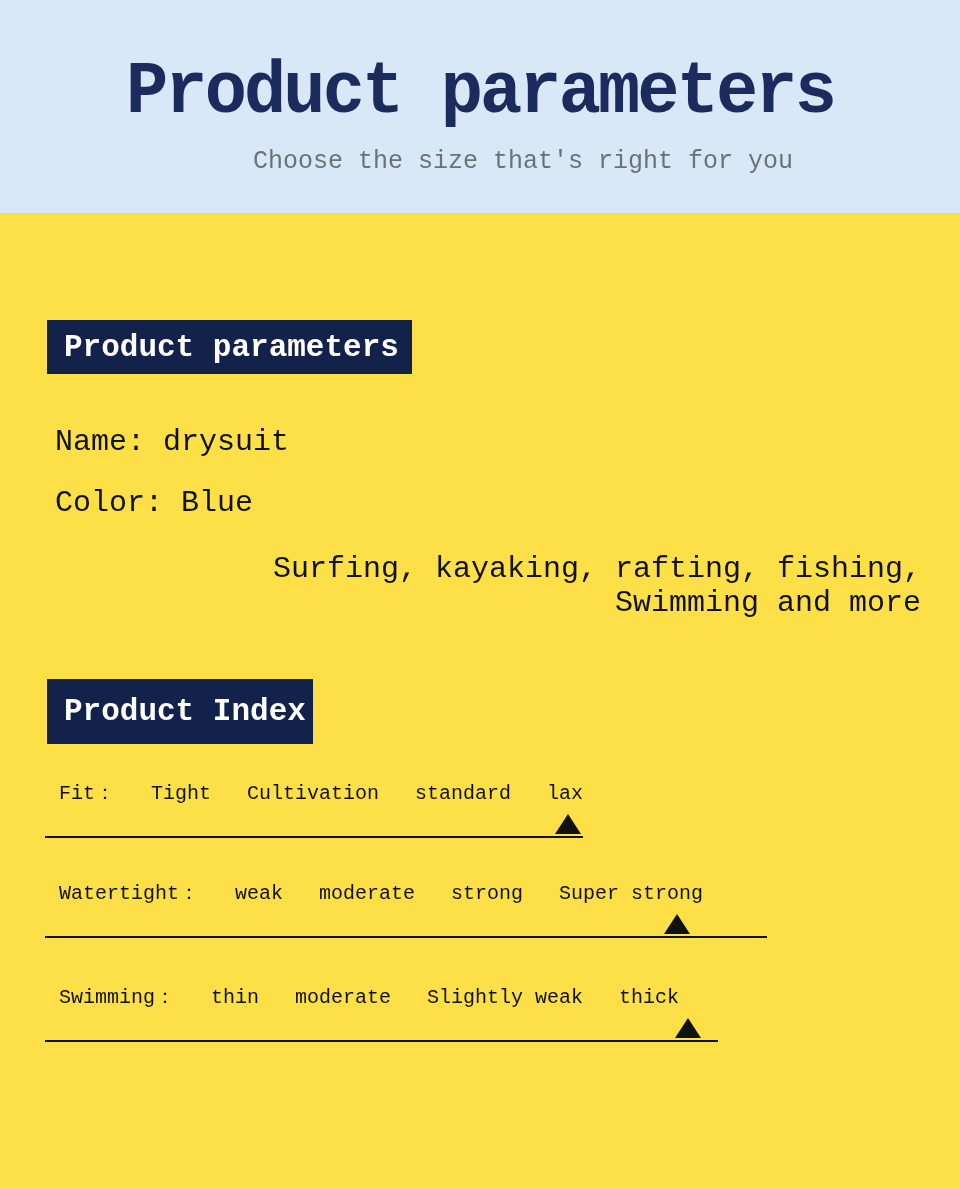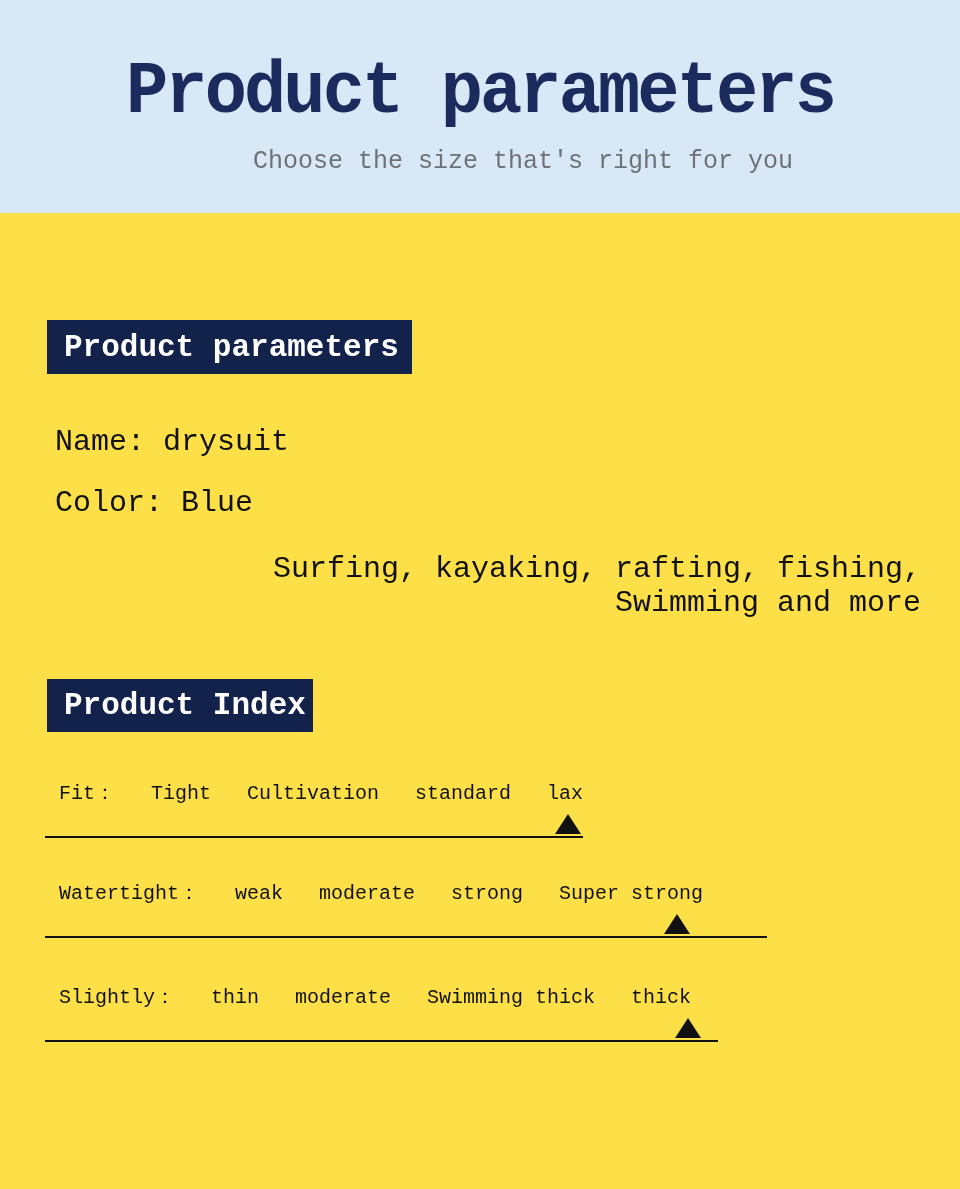--- a/index.html
+++ b/index.html
@@ -60,21 +60,21 @@
     color: var(--badge-text);
     font-weight: bold;
     font-size: 31px;
     padding-left: 17px;
     display: flex;
     align-items: center;
     letter-spacing: 0px;
     white-space: nowrap;
   }
   .badge-params { left: 47px; top: 320px; width: 365px; height: 54px; }
-  .badge-index  { left: 47px; top: 679px; width: 266px; height: 53px; }
+  .badge-index  { left: 47px; top: 679px; width: 266px; height: 65px; }
   
   .param { position: absolute; font-size: 30px; line-height: 36px; white-space: nowrap; }
   .param-name  { left: 55px; top: 412px; margin-top: 12px; }
   .param-color { left: 55px; top: 485px; }
   .char-label  { left: 53px; top: 552px; }
   .char-value  { left: 273px; top: 552px; font-size: 30px; line-height: 34px; text-align: right; }
   .char-value .line2 { padding-left: 4px; }
   
   .scale-row {
     position: absolute;
@@ -150,19 +150,19 @@
 
   <div class="scale-row s1">
     <div class="scale-text">
       <span class="slabel">Watertight：</span><span class="opt">weak</span><span class="opt">moderate</span><span class="opt">strong</span><span class="opt">Super strong</span>
     </div>
     <span class="marker"></span>
   </div>
 
   <div class="scale-row s2">
     <div class="scale-text">
-      <span class="slabel">Slightly：</span><span class="opt">thin</span><span class="opt">moderate</span><span class="opt">Swimming thick</span><span class="opt">thick</span>
+      <span class="slabel">Swimming：</span><span class="opt">thin</span><span class="opt">moderate</span><span class="opt">Slightly weak</span><span class="opt">thick</span>
     </div>
     <span class="marker"></span>
   </div>
 
 
 </div>
 
 </body></html>

